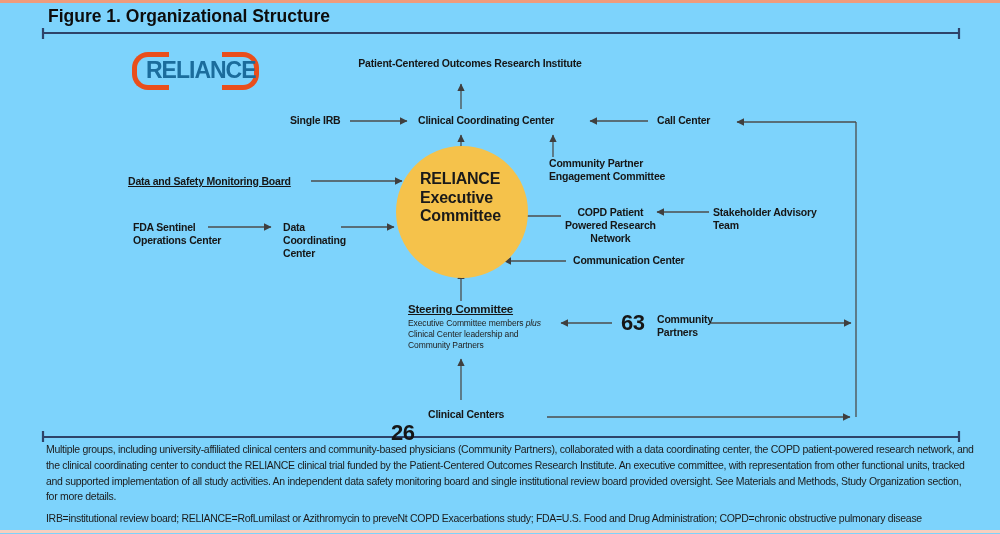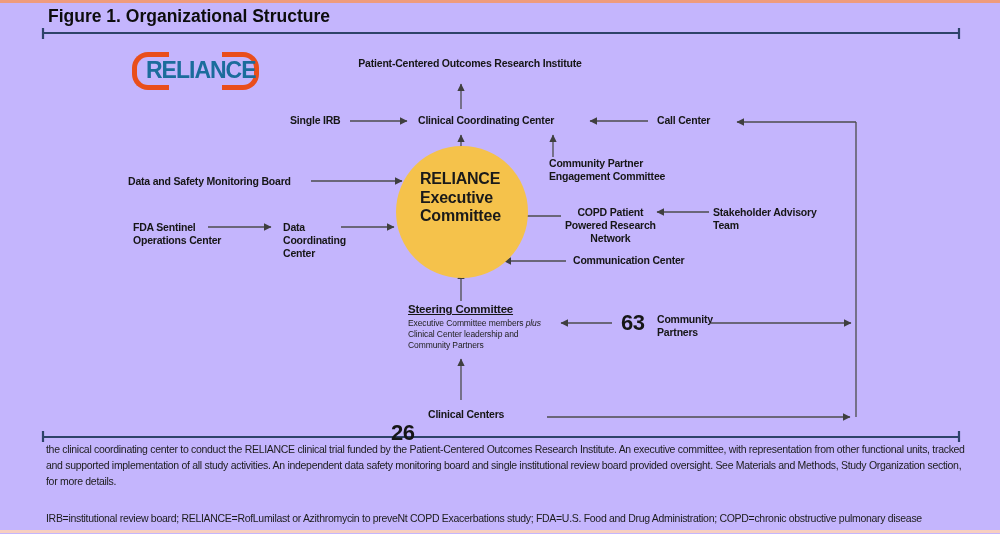--- a/index.html
+++ b/index.html
@@ -1,17 +1,17 @@
 <!DOCTYPE html>
 <html><head>
 <meta charset="utf-8">
 <style>
   html,body{margin:0;padding:0;background:#ffffff;}
   #stage{
-    position:relative;width:1000px;height:534px;background:#c4b5fd;overflow:hidden;
+    position:relative;width:1000px;height:534px;background:#7dd3fc;overflow:hidden;
     font-family:"Liberation Sans",sans-serif;color:#111;
   }
   .top-border{position:absolute;left:0;top:0;width:1000px;height:3px;background:#ef9b7c;}
   .bottom-border{position:absolute;left:0;top:530px;width:1000px;height:3px;background:#f7cfc0;}
   .fig-title{position:absolute;left:48px;top:6px;font-size:17.5px;font-weight:bold;color:#0d0d0d;letter-spacing:0;}
   
   .logo-bracket{position:absolute;top:52px;height:28px;width:32px;border:5px solid #e94e1b;}
   .logo-left{left:132px;border-right:none;border-radius:16px 0 0 16px;}
   .logo-right{left:222px;border-left:none;border-radius:0 16px 16px 0;}
   .logo-text{position:absolute;left:146px;top:57px;width:104px;text-align:center;
@@ -92,21 +92,21 @@
   <div class="exec-text">RELIANCE
 Executive
 Committee</div>
 
   <div class="lbl" style="left:352px;top:57px;width:236px;text-align:center;">Patient-Centered Outcomes Research Institute</div>
   <div class="lbl" style="left:290px;top:114px;">Single IRB</div>
   <div class="lbl" style="left:418px;top:114px;">Clinical Coordinating Center</div>
   <div class="lbl" style="left:657px;top:114px;">Call Center</div>
   <div class="lbl" style="left:549px;top:157px;">Community Partner
 Engagement Committee</div>
-  <div class="lbl" style="left:128px;top:175px;">Data and Safety Monitoring Board</div>
+  <div class="lbl" style="left:128px;top:175px;text-decoration:underline;">Data and Safety Monitoring Board</div>
   <div class="lbl" style="left:133px;top:221px;">FDA Sentinel
 Operations Center</div>
   <div class="lbl" style="left:283px;top:221px;">Data
 Coordinating
 Center</div>
   <div class="lbl" style="left:565px;top:206px;text-align:center;">COPD Patient
 Powered Research
 Network</div>
   <div class="lbl" style="left:713px;top:206px;">Stakeholder Advisory
 Team</div>
@@ -117,20 +117,21 @@
 Clinical Center leadership and
 Community Partners</span></div>
 
   <div class="count" style="left:621px;top:310px;">63</div>
   <div class="lbl" style="left:657px;top:313px;">Community
 Partners</div>
   <div class="count" style="left:391px;top:420px;text-align:right;">26</div>
   <div class="lbl" style="left:428px;top:408px;">Clinical Centers</div>
 
   <div class="caption">
+    <div>Multiple groups, including university-affiliated clinical centers and community-based physicians (Community Partners), collaborated with a data coordinating center, the COPD patient-powered research network, and</div>
     <div>the clinical coordinating center to conduct the RELIANCE clinical trial funded by the Patient-Centered Outcomes Research Institute. An executive committee, with representation from other functional units, tracked</div>
     <div>and supported implementation of all study activities. An independent data safety monitoring board and single institutional review board provided oversight. See Materials and Methods, Study Organization section,</div>
     <div>for more details.</div>
   </div>
 
   <div class="abbrev">IRB=institutional review board; RELIANCE=RofLumilast or Azithromycin to preveNt COPD Exacerbations study; FDA=U.S. Food and Drug Administration; COPD=chronic obstructive pulmonary disease</div>
 
 </div>
 
 </body></html>

